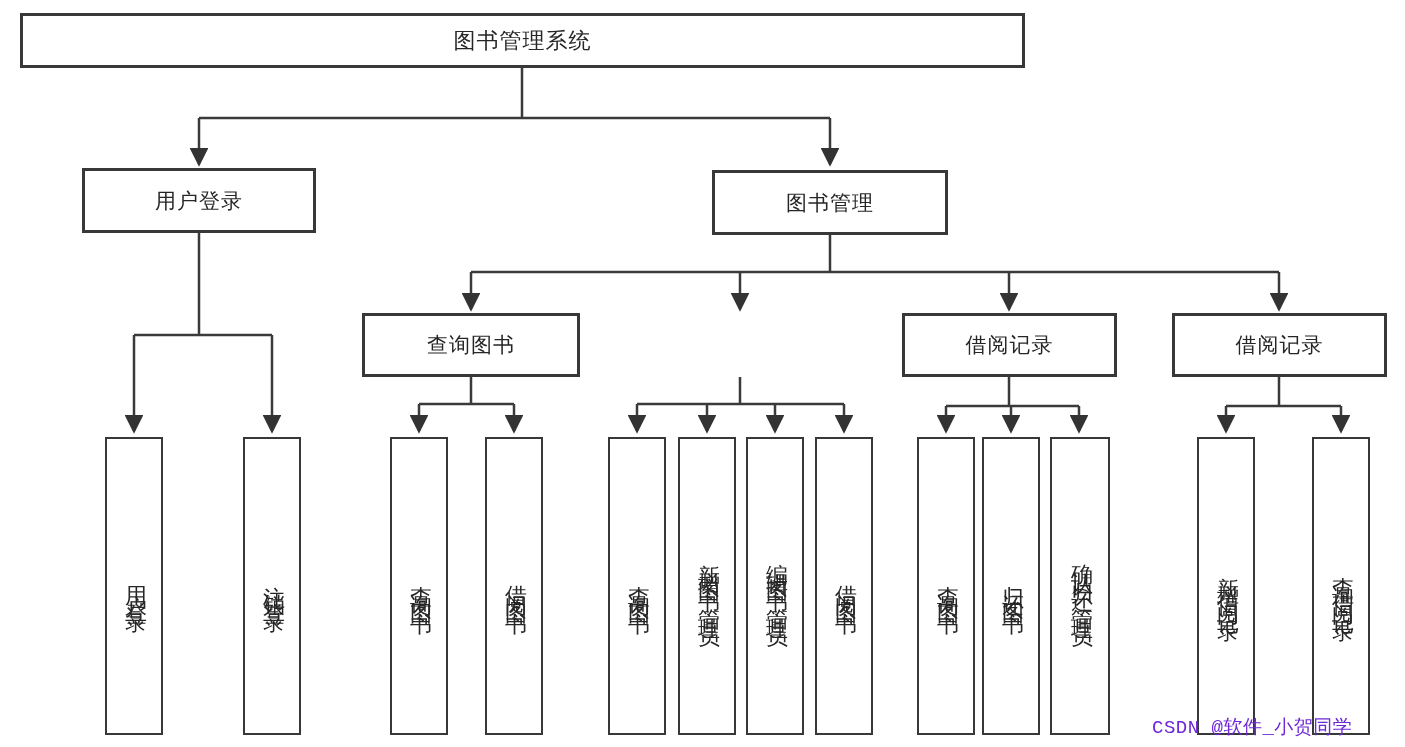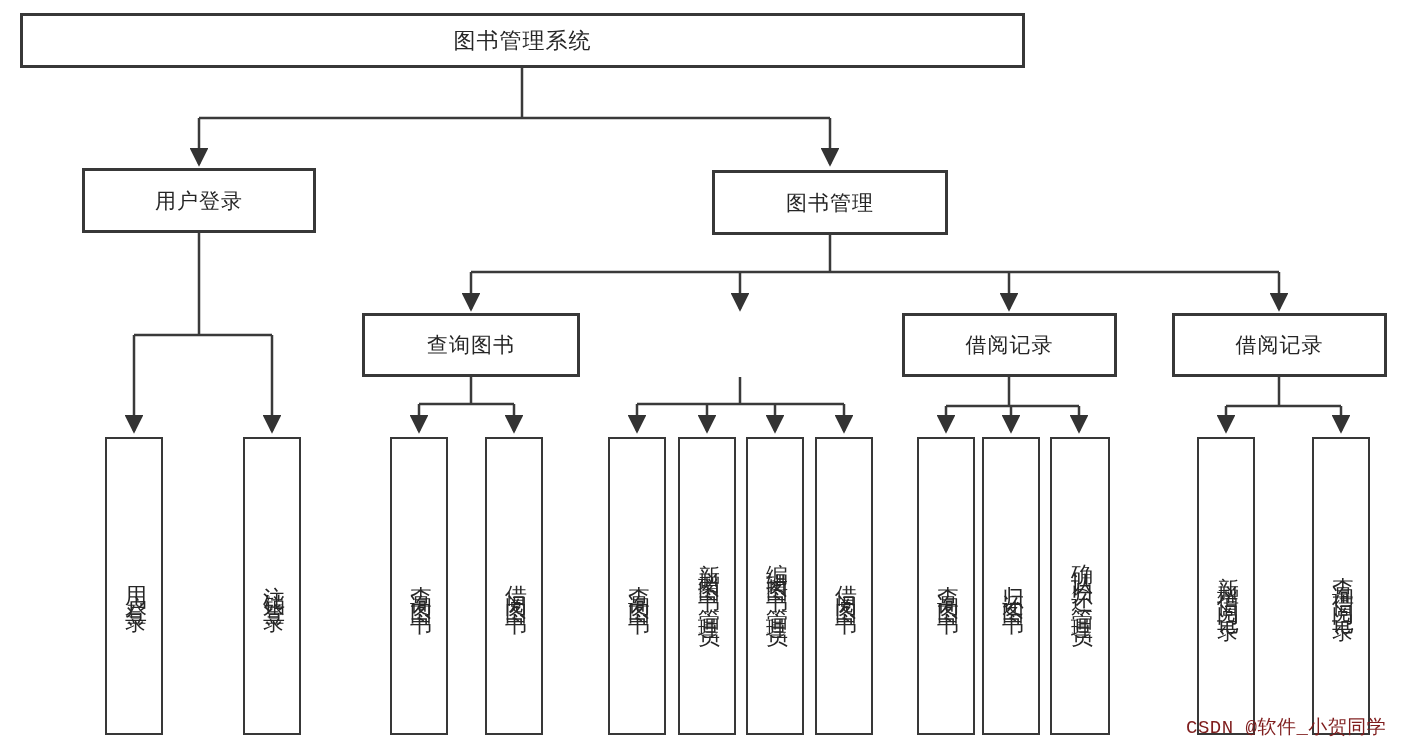--- a/index.html
+++ b/index.html
@@ -23,22 +23,22 @@
   .leaf{
     width:58px;top:437px;height:298px;
     border-width:2.5px;z-index:2;
   }
   .leaf .vtext{
     writing-mode:vertical-rl;text-orientation:mixed;
     font-size:22px;letter-spacing:9px;line-height:1;
     white-space:nowrap;color:#262626;
   }
   .watermark{
-    position:absolute;left:1186px;top:714px;z-index:3;
-    font-size:19px;color:#7f1d1d;letter-spacing:0.5px;
+    position:absolute;left:1152px;top:714px;z-index:3;
+    font-size:19px;color:#6d28d9;letter-spacing:0.5px;
     white-space:nowrap;
   }
 </style>
 </head>
 <body>
 
 <div class="canvas">
 
   <svg class="connectors" width="1405" height="747" viewBox="0 0 1405 747" aria-hidden="true">
     <defs>

